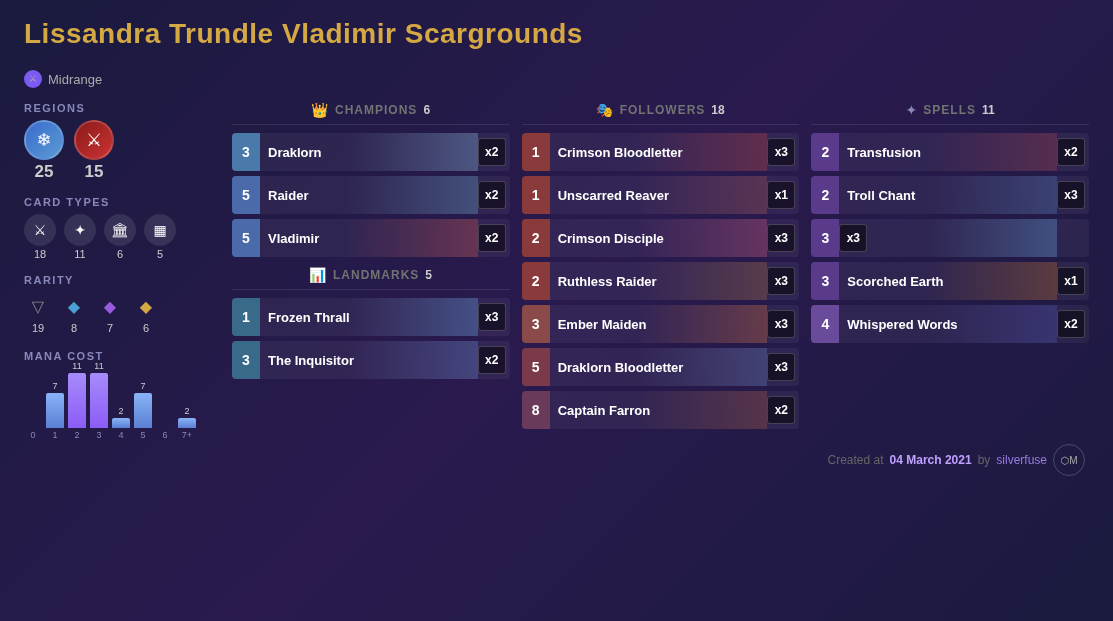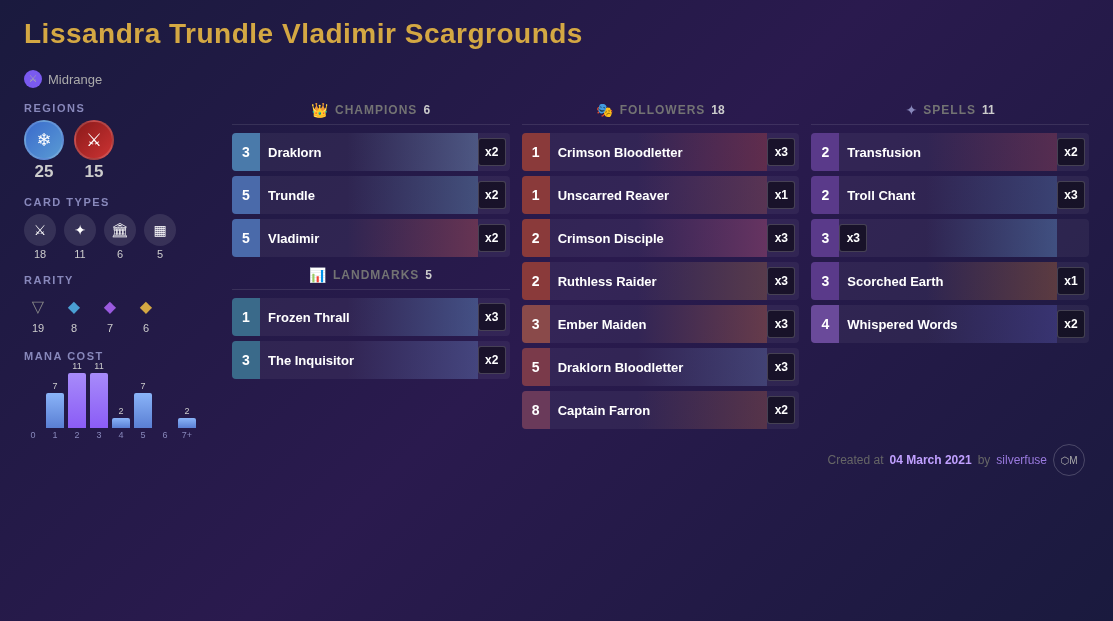--- a/index.html
+++ b/index.html
@@ -319,21 +319,21 @@
           <div id="champions-list">
               <div class="card-row champion" style="background: rgba(255,255,255,0.05);">
     <div class="card-cost" style="background:#4a7aaa;">3</div>
     <div style="position:absolute;right:32px;top:0;bottom:0;left:28px;background:linear-gradient(to right, transparent 40%, rgba(130,180,220,0.35));"></div>
     <span class="card-name">Draklorn</span>
     <div class="card-count">x2</div>
   </div>
               <div class="card-row champion" style="background: rgba(255,255,255,0.05);">
     <div class="card-cost" style="background:#4a6aaa;">5</div>
     <div style="position:absolute;right:32px;top:0;bottom:0;left:28px;background:linear-gradient(to right, transparent 40%, rgba(100,160,200,0.35));"></div>
-    <span class="card-name">Trundle</span>
+    <span class="card-name">Raider</span>
     <div class="card-count">x2</div>
   </div>
               <div class="card-row champion" style="background: rgba(255,255,255,0.05);">
     <div class="card-cost" style="background:#4a6aaa;">5</div>
     <div style="position:absolute;right:32px;top:0;bottom:0;left:28px;background:linear-gradient(to right, transparent 40%, rgba(200,80,80,0.35));"></div>
     <span class="card-name">Vladimir</span>
     <div class="card-count">x2</div>
   </div>
             </div>
 

